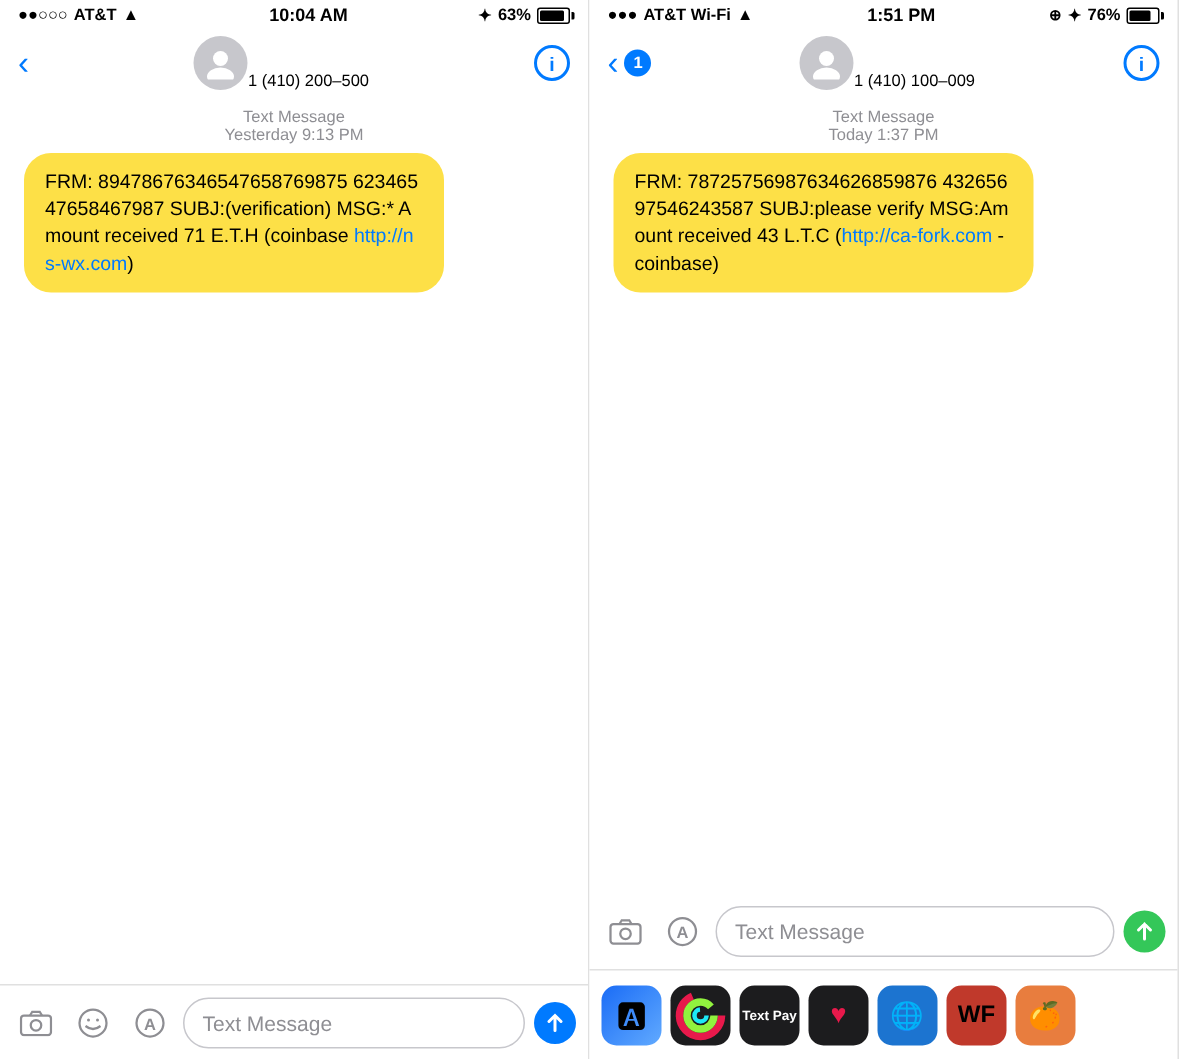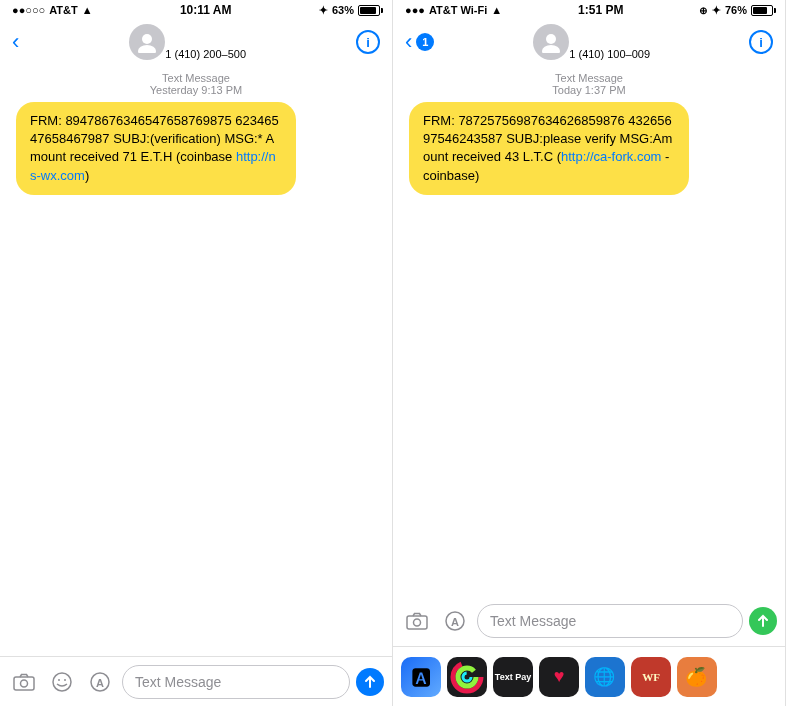--- a/index.html
+++ b/index.html
@@ -265,21 +265,21 @@
 <body>
 
 <div class="phone-screen left">
 
   <div class="status-bar">
     <div class="left">
       <span>●●○○○</span>
       <span>AT&amp;T</span>
       <span>▲</span>
     </div>
-    <div class="center">10:11 AM</div>
+    <div class="center">10:04 AM</div>
     <div class="right">
       <span>✦</span>
       <span>63%</span>
       <div class="battery-body">
         <div class="battery-fill" style="width:90%"></div>
       </div>
     </div>
   </div>
 
   <div class="nav-bar">
@@ -426,20 +426,20 @@
     <div class="dock-icon" style="background: #1c1c1e;">
       <span style="font-size:9px; color:#fff; font-weight:700;">Text Pay</span>
     </div>
     <div class="dock-icon" style="background: #1c1c1e;">
       <span style="font-size:18px; color:#e8194b;">♥</span>
     </div>
     <div class="dock-icon" style="background: #1c74d0;">
       <span style="font-size:18px;">🌐</span>
     </div>
     <div class="dock-icon" style="background: #c0392b;">
-      <span style="font-size:11px; color:#fef9c3; font-weight:700;font-family:Liberation Serif, serif;">WF</span>
+      <span style="font-size:16px; color:#000000; font-weight:700;">WF</span>
     </div>
     <div class="dock-icon" style="background: #e87d3e;">
       <span style="font-size:18px;">🍊</span>
     </div>
   </div>
 
 </div>
 
 </body></html>

